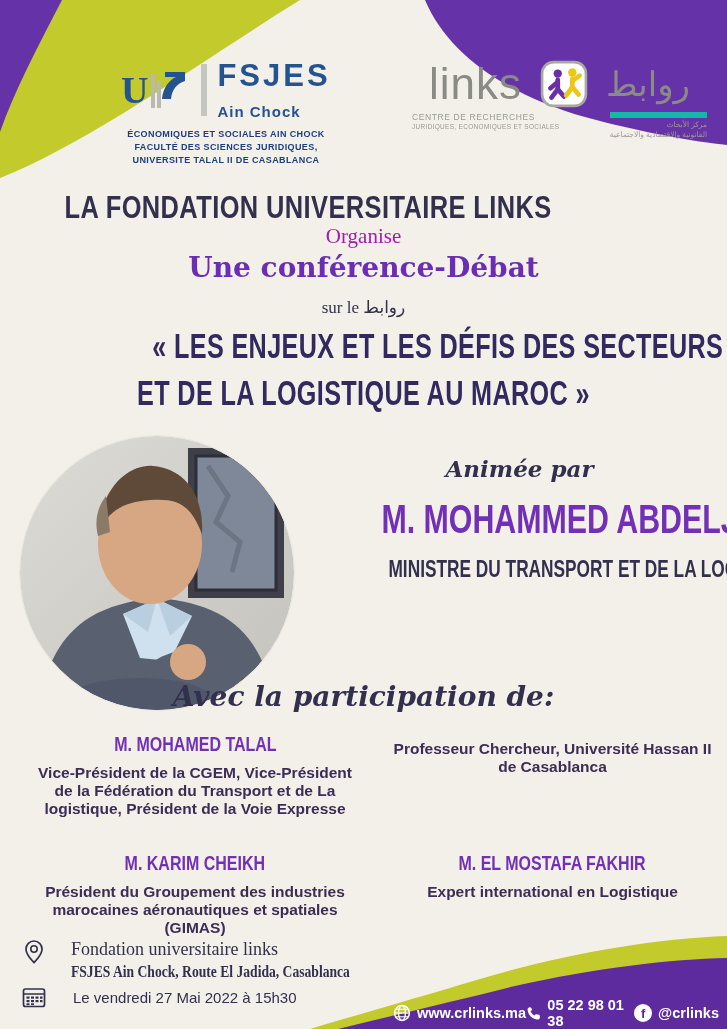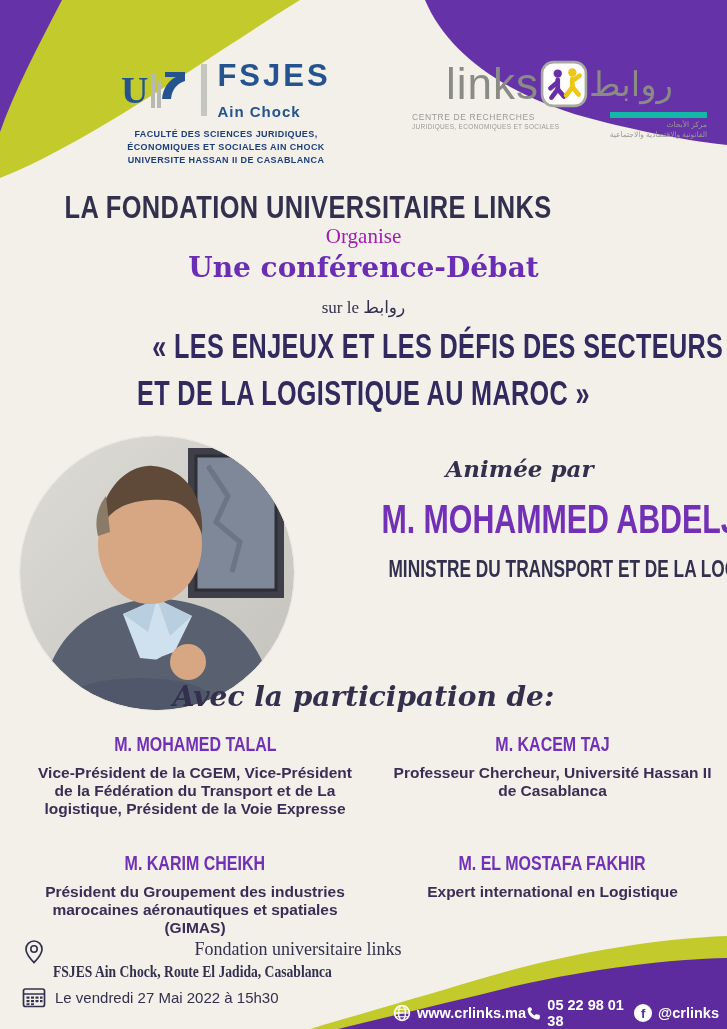--- a/index.html
+++ b/index.html
@@ -17,21 +17,21 @@
   .fsjes-row{display:flex;align-items:center;justify-content:center;gap:10px;}
   .fsjes-divider{display:inline-block;width:6px;height:52px;background:#c6c6c0;}
   .fsjes-stack{display:flex;flex-direction:column;align-items:flex-start;line-height:1;}
   .fsjes-acronym{font-size:31px;font-weight:700;letter-spacing:3px;color:#24538f;}
   .fsjes-campus{font-size:15px;font-weight:700;color:#24538f;margin-top:13px;letter-spacing:1px;}
   .fsjes-lines{margin-top:9px;line-height:1.45;font-size:9px;font-weight:700;color:#1d3e7d;letter-spacing:.4px;}
   .fsjes-lines div{white-space:nowrap;}
 
   
   .logo-links{position:absolute;left:412px;top:60px;width:295px;}
-  .links-row{display:flex;align-items:center;justify-content:center;gap:1px;}
+  .links-row{display:flex;align-items:center;justify-content:center;gap:18px;}
   .links-word{font-size:44px;color:#8b8b86;letter-spacing:1px;line-height:.9;font-family:"Liberation Sans",sans-serif;}
   .links-arabic{font-size:34px;color:#8b8b86;line-height:.9;}
   .links-subrow{display:flex;justify-content:space-between;margin-top:4px;}
   .links-sub{text-align:left;color:#9a9a94;line-height:1.25;}
   .links-sub .s1{font-size:8.5px;letter-spacing:.6px;display:block;}
   .links-sub .s2{font-size:6.5px;letter-spacing:.3px;display:block;}
   .links-sub-ar{text-align:right;color:#9a9a94;line-height:1.3;border-top:6px solid #14b8a6;padding-top:2px;}
   .links-sub-ar span{display:block;font-size:7.5px;}
 
   
@@ -60,21 +60,21 @@
   .participant{position:absolute;text-align:center;}
   .p-name{line-height:22px;}
   .p-name .cond{font-size:20px;transform:scaleX(.8);color:#7130b5;}
   .p-role{margin-top:7px;font-size:15.5px;font-weight:700;color:#3b2d55;line-height:1.16;}
   .p0{left:30px;top:733px;width:330px;}
   .p1{left:385px;top:733px;width:335px;}
   .p2{left:30px;top:852px;width:330px;}
   .p3{left:385px;top:852px;width:335px;}
 
   
-  .detail-row{position:absolute;display:flex;align-items:flex-start;gap:9px;color:#33304e;text-align:right;}
+  .detail-row{position:absolute;display:flex;align-items:flex-start;gap:27px;color:#33304e;}
   .venue{left:24px;top:939px;}
   .venue-name{font-family:"Liberation Serif",serif;font-size:18px;line-height:1.15;}
   .venue-addr{font-family:"Liberation Serif",serif;font-size:17px;font-weight:700;transform:scaleX(.8);transform-origin:0 50%;display:inline-block;white-space:nowrap;margin-top:2px;}
   .date{left:22px;top:986px;align-items:center;}
   .date-text{font-family:Liberation Sans, sans-serif;font-size:15px;}
 
   
   .footer-row{position:absolute;left:393px;top:997px;width:326px;display:flex;justify-content:space-between;align-items:center;}
   .footer-item{display:flex;align-items:center;gap:6px;color:#fff;font-size:14.5px;font-weight:700;}
   .fb-circle{width:18px;height:18px;border-radius:50%;background:#fff;color:#5e2b9e;display:flex;align-items:center;justify-content:center;font-size:13px;font-weight:700;font-family:"Liberation Sans",sans-serif;}
@@ -103,23 +103,23 @@
         <rect x="36" y="15" width="4" height="27" fill="#b9b9b3"></rect>
         <path d="M44,6 h20 v9 c-9,3 -13,9 -14,18 h-9 c1,-11 7,-19 14,-22 h-11 Z" fill="#24538f"></path>
       </svg>
       <span class="fsjes-divider"></span>
       <span class="fsjes-stack">
         <span class="fsjes-acronym">FSJES</span>
         <span class="fsjes-campus">Ain Chock</span>
       </span>
     </div>
     <div class="fsjes-lines">
+      <div>ÉCONOMIQUES ET SOCIALES AIN CHOCK</div>
       <div>FACULTÉ DES SCIENCES JURIDIQUES,</div>
-      <div>ÉCONOMIQUES ET SOCIALES AIN CHOCK</div>
-      <div>UNIVERSITE HASSAN II DE CASABLANCA</div>
+      <div>UNIVERSITE TALAL II DE CASABLANCA</div>
     </div>
   </div>
 
   <div class="logo-links">
     <div class="links-row">
       <span class="links-word">links</span>
       <svg width="48" height="48" viewBox="0 0 46 46">
         <rect x="2" y="2" width="42" height="42" rx="11" fill="#ffffff" stroke="#a9a9a3" stroke-width="2.5"></rect>
         <circle cx="17" cy="13" r="4" fill="#6a2fa8"></circle>
         <g stroke="#6a2fa8" stroke-width="4.5" stroke-linecap="round">
@@ -196,21 +196,20 @@
     <div class="speaker-role"><span class="cond">MINISTRE DU TRANSPORT ET DE LA LOGISTIQUE</span></div>
   </div>
 
   <div class="participation-intro center script">Avec la participation de:</div>
 
   <div class="participant p0">
     <div class="p-name"><span class="cond">M. MOHAMED TALAL</span></div>
     <div class="p-role">Vice-Président de la CGEM, Vice-Président de la Fédération du Transport et de La logistique, Président de la Voie Expresse</div>
   </div>
   <div class="participant p1">
-    <div class="p-name"><span class="cond">M. KACEM TAJ</span></div>
     <div class="p-role">Professeur Chercheur, Université Hassan II de Casablanca</div>
   </div>
   <div class="participant p2">
     <div class="p-name"><span class="cond">M. KARIM CHEIKH</span></div>
     <div class="p-role">Président du Groupement des industries marocaines aéronautiques et spatiales (GIMAS)</div>
   </div>
   <div class="participant p3">
     <div class="p-name"><span class="cond">M. EL MOSTAFA FAKHIR</span></div>
     <div class="p-role">Expert international en Logistique</div>
   </div>

